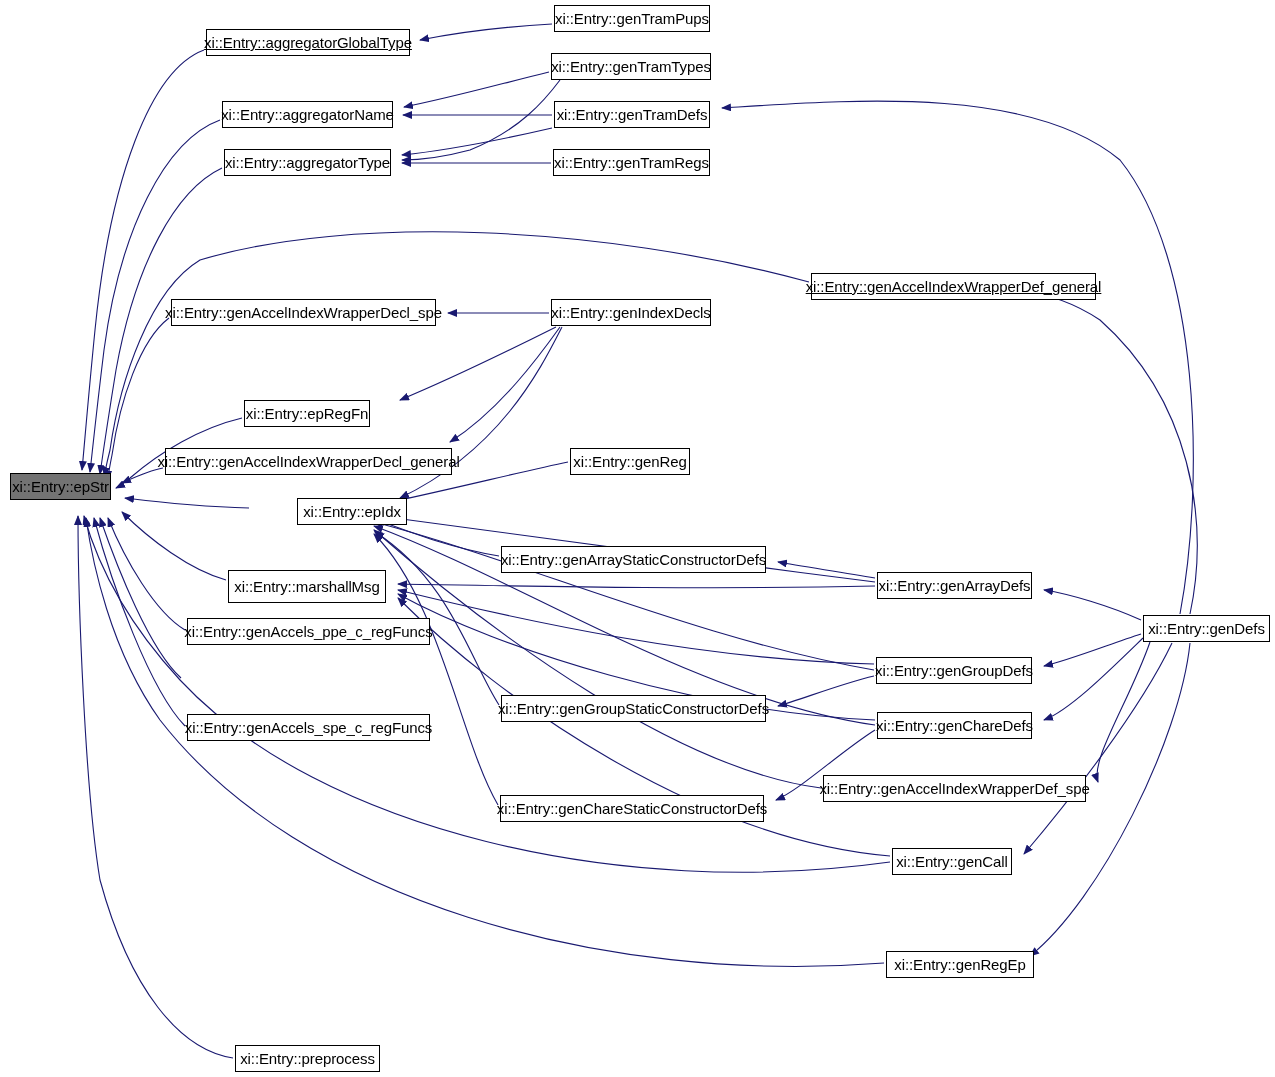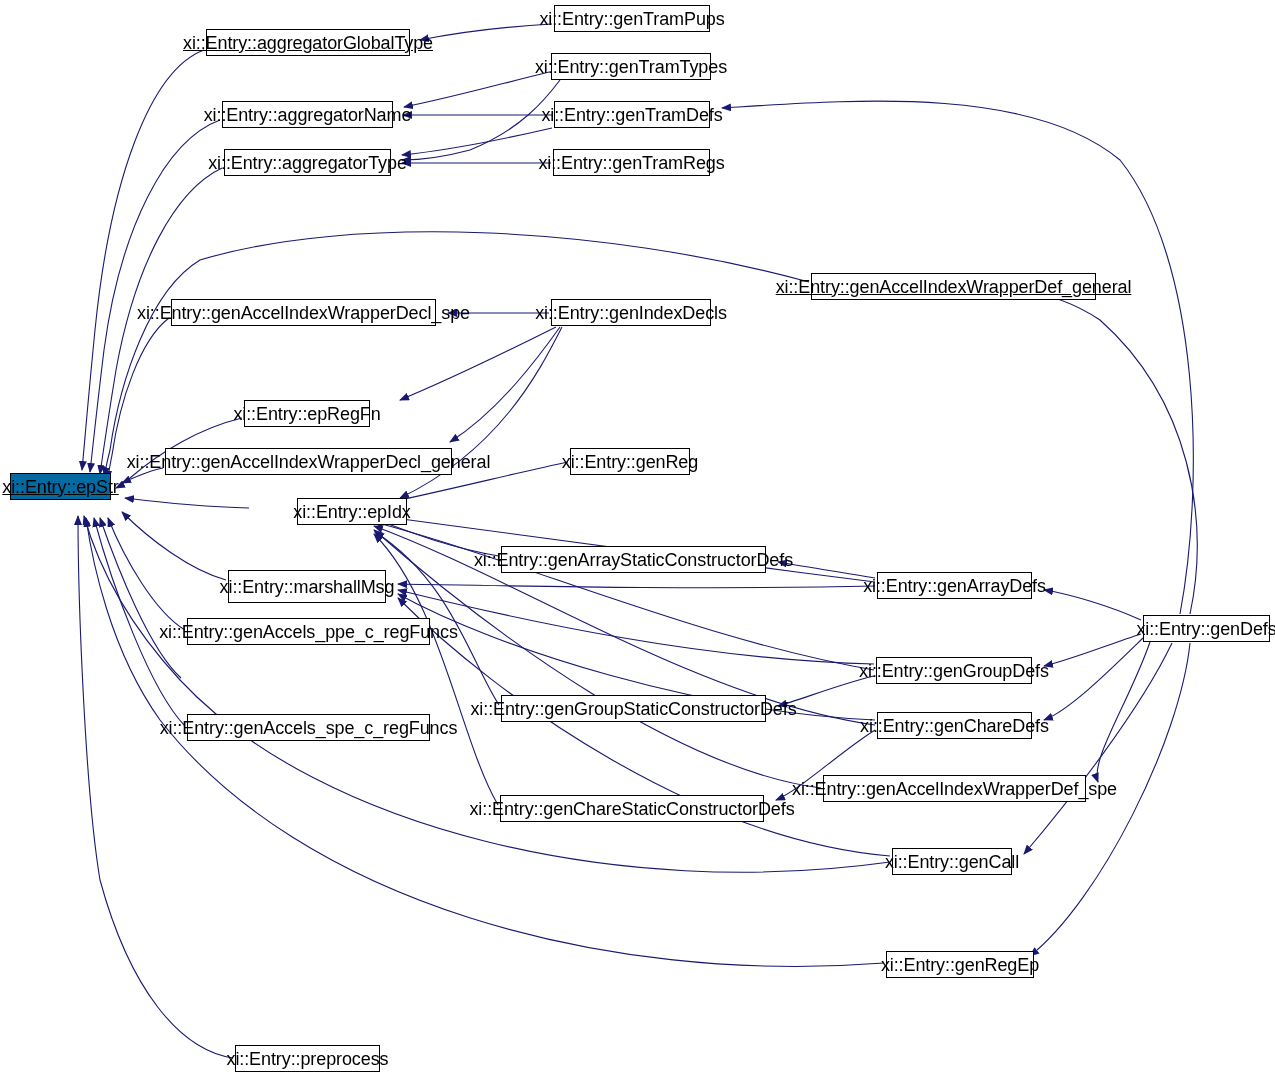--- a/index.html
+++ b/index.html
@@ -22,34 +22,33 @@
     width: 1275px;
     height: 1077px;
     pointer-events: none;
   }
   .node {
     position: absolute;
     box-sizing: border-box;
     border: 1px solid #000000;
     background: #ffffff;
     color: #000000;
-    font-size: 18px;
+    font-size: 15px;
     line-height: 1;
     white-space: nowrap;
     display: flex;
     align-items: center;
     justify-content: center;
     padding: 0 13px;
     height: 27px;
     z-index: 5;
     letter-spacing: -0.1px;
   }
   .node.root {
-    background: #0369a1;
-    text-decoration: underline;
+    background: #737373;
   }
 </style>
 </head>
 <body>
 
 <div id="graph">
 
   <svg id="edges" viewBox="0 0 1275 1077" xmlns="http://www.w3.org/2000/svg">
     <defs>
       <marker id="ah" markerWidth="10" markerHeight="8" refX="9" refY="4" orient="auto" markerUnits="userSpaceOnUse">

